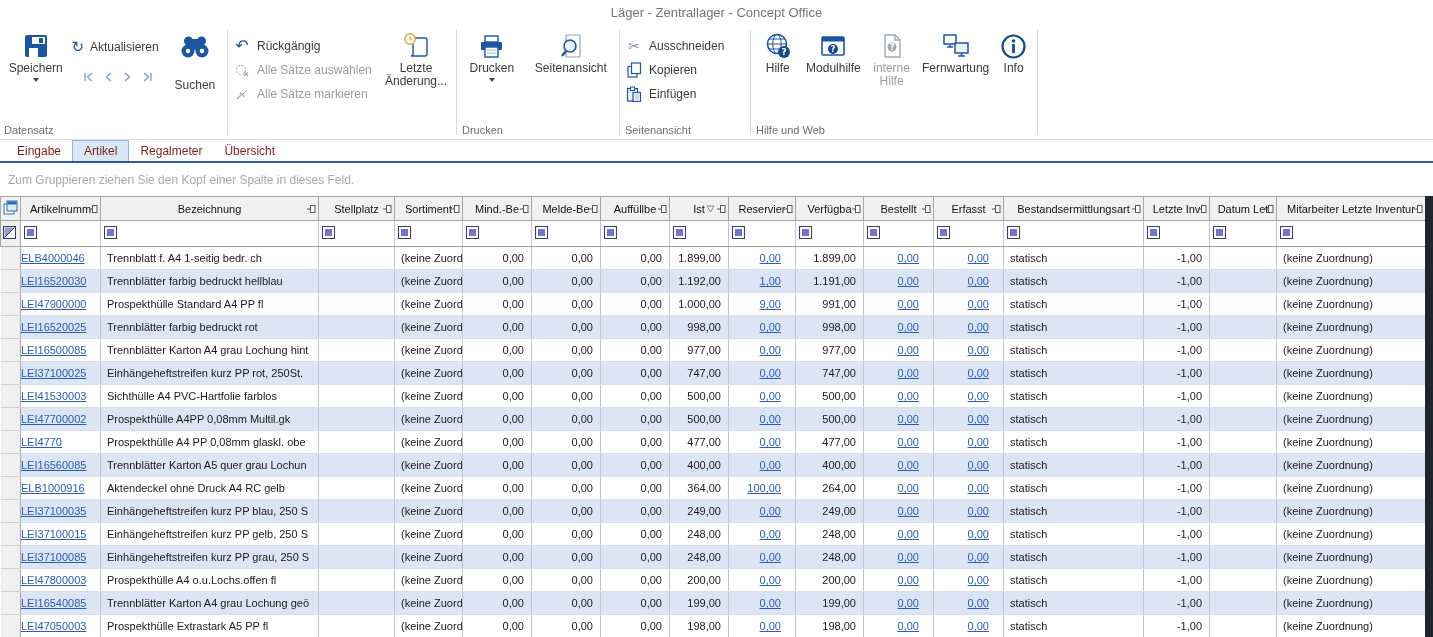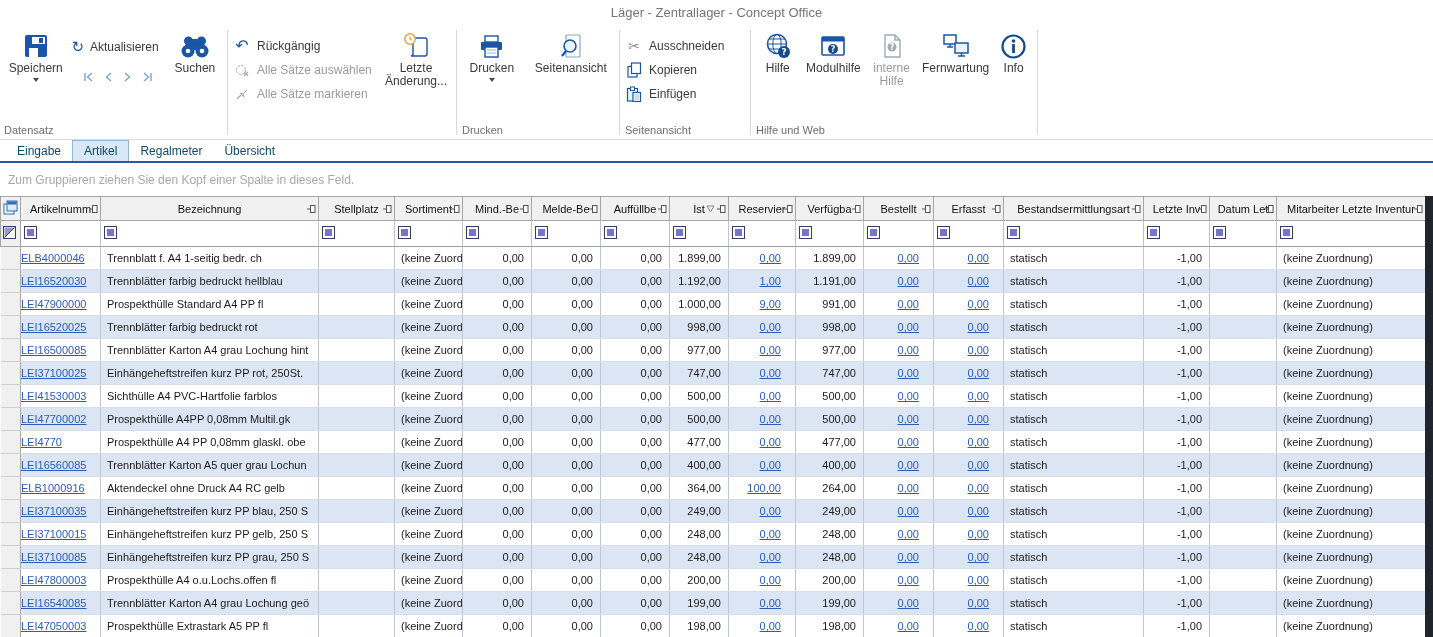--- a/index.html
+++ b/index.html
@@ -22,21 +22,21 @@
   .smallstack{display:flex;flex-direction:column;justify-content:flex-start;padding-top:6px;}
   .smallbtn{display:flex;align-items:center;gap:6px;height:24px;font-size:12px;color:#3a3a3a;white-space:nowrap;}
   .smallbtn .sicn{width:18px;display:flex;justify-content:center;}
   .disabled{color:#9b9b9b;}
   .uicon{font-family:"DejaVu Sans",sans-serif;line-height:1;}
   .refresh-row{display:flex;align-items:center;gap:6px;height:26px;font-size:12px;color:#3a3a3a;padding-top:6px;}
   .nav-row{display:flex;align-items:center;gap:10px;justify-content:center;margin-top:12px;}
   .nav-row span{display:flex;}
   
   .tabstrip{height:21px;display:flex;align-items:flex-end;padding-left:6px;border-bottom:2px solid #27599c;background:#fff;}
-  .tab{font-size:12px;color:#0c4a6e;padding:2px 11px 2px 11px;line-height:16px;}
+  .tab{font-size:12px;color:#7f1d1d;padding:2px 11px 2px 11px;line-height:16px;}
   .tab.active{background:#d9e8f7;border:1px solid #98b5d4;border-bottom:none;}
   
   .group-panel{height:33px;font-size:12px;color:#a8a8a8;padding:10px 0 0 8px;box-sizing:border-box;background:#fff;}
   
   table.grid{border-collapse:collapse;table-layout:fixed;width:1425px;font-size:11px;}
   table.grid th{background:#f1f1f1;border:1px solid #a6a6a6;font-weight:400;color:#111;
                 position:relative;height:23px;padding:0;text-align:center;white-space:nowrap;overflow:hidden;}
   th.corner{width:20px;}
   th .pin{position:absolute;right:2px;top:7px;}
   th .sortg{position:absolute;right:13px;top:8px;}
@@ -104,21 +104,21 @@
                 </svg>
               </span>
             <span>
                 <svg width="12" height="10" viewBox="0 0 12 10">
                   <path d="M9 1v8" stroke="#7aa3d4" stroke-width="1.4" fill="none"></path>
                   <path d="M2 1l4.5 4L2 9" stroke="#7aa3d4" stroke-width="1.4" fill="none"></path>
                 </svg>
               </span>
           </div>
         </div>
-        <div class="bigbtn" style="width:50px;">
+        <div class="bigbtn" style="width:50px;gap:17px;">
           <span class="icn">
             <svg width="30" height="25" viewBox="0 0 30 25">
                 <rect x="8" y="5" width="14" height="7" fill="#1b55a5"></rect>
                 <circle cx="8.5" cy="7" r="4.5" fill="#1b55a5"></circle>
                 <circle cx="21.5" cy="7" r="4.5" fill="#1b55a5"></circle>
                 <circle cx="8" cy="17" r="6.5" fill="#1b55a5"></circle>
                 <circle cx="22" cy="17" r="6.5" fill="#1b55a5"></circle>
                 <circle cx="15" cy="13" r="3" fill="#1b55a5"></circle>
                 <circle cx="8" cy="17" r="2.3" fill="#fff"></circle>
                 <circle cx="22" cy="17" r="2.3" fill="#fff"></circle>

